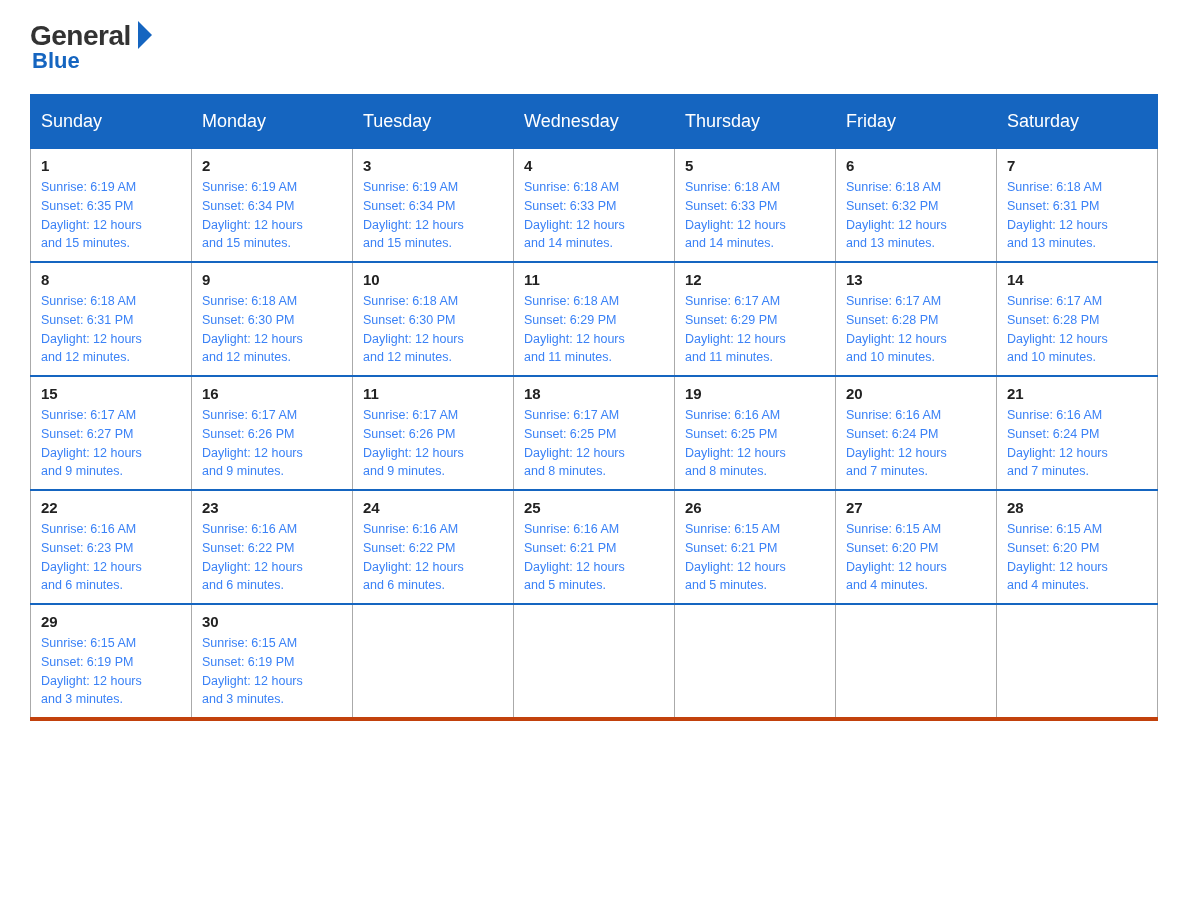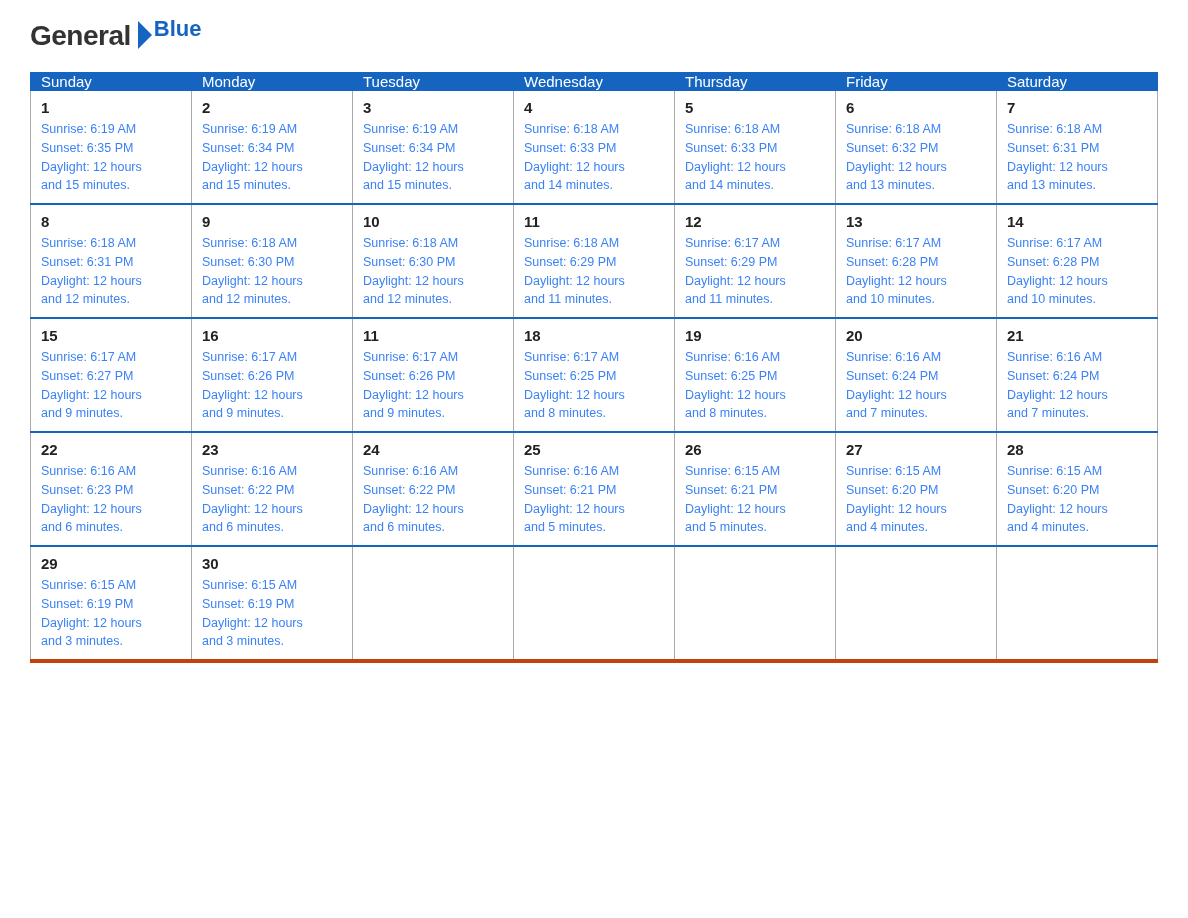--- a/index.html
+++ b/index.html
@@ -11,20 +11,21 @@
       min-height: 918px;
     }
     .header {
       display: flex;
       justify-content: space-between;
       align-items: flex-start;
       margin-bottom: 20px;
     }
     .logo {
       display: flex;
+      flex-direction: column;
       align-items: flex-start;
     }
     .logo-top {
       display: flex;
       align-items: center;
     }
     .logo-general {
       font-size: 28px;
       font-weight: bold;
       color: #333;
@@ -61,23 +62,23 @@
       margin-top: 4px;
     }
     table {
       width: 100%;
       border-collapse: collapse;
       table-layout: fixed;
     }
     thead tr th {
       background-color: #1565c0;
       color: #fff;
-      font-size: 15px;
+      font-size: 18px;
       font-weight: normal;
-      padding: 0 10px;
+      padding: 16px 10px;
       text-align: left;
       border: 1px solid #1565c0;
     }
     tbody tr td {
       vertical-align: top;
       padding: 8px 10px;
       border: 1px solid #aaa;
       font-size: 13px;
       color: #222;
       min-height: 90px;

